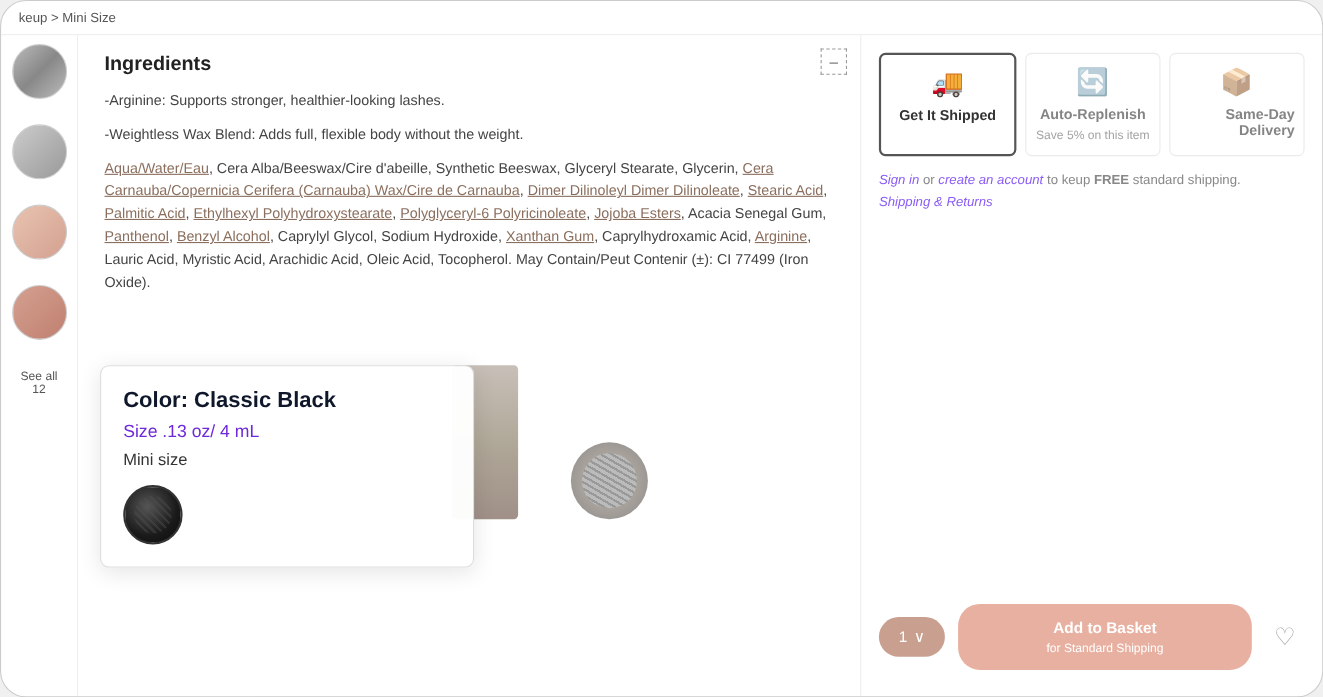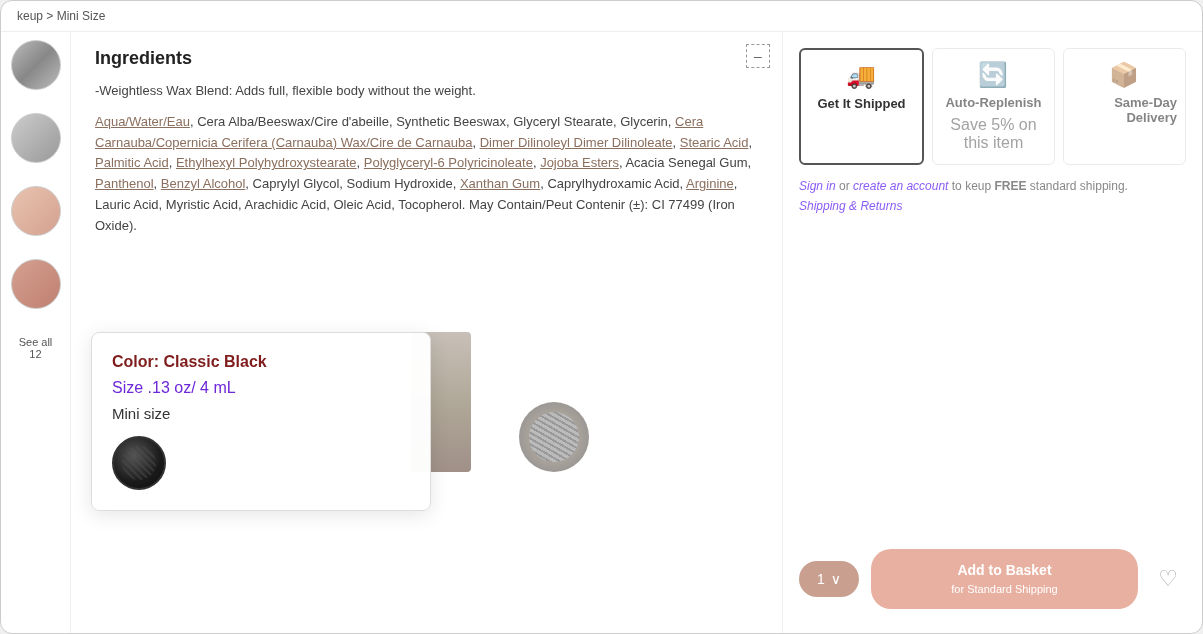--- a/index.html
+++ b/index.html
@@ -8,21 +8,21 @@
       background: #f0f0f0;
       display: flex;
       justify-content: center;
       align-items: center;
       min-height: 100vh;
     }
     .page-container {
       width: 1203px;
       height: 634px;
       background: #fff;
-      border-radius: 12px;
+      border-radius: 24px;
       border: 1px solid #ccc;
       overflow: hidden;
       position: relative;
       display: flex;
       flex-direction: column;
     }
 
     
     .breadcrumb-bar {
       padding: 8px 16px;
@@ -135,23 +135,23 @@
       left: 20px;
       width: 340px;
       background: rgba(255,255,255,0.97);
       border: 1px solid #ddd;
       border-radius: 8px;
       padding: 20px;
       z-index: 10;
       box-shadow: 0 4px 20px rgba(0,0,0,0.1);
     }
     .color-title {
-      font-size: 16px;
+      font-size: 20px;
       font-weight: bold;
-      color: #7f1d1d;
+      color: #0f172a;
       margin-bottom: 8px;
     }
     .size-label {
       font-size: 16px;
       color: #6d28d9;
       margin-bottom: 8px;
     }
     .mini-label {
       font-size: 15px;
       color: #333;
@@ -259,21 +259,21 @@
       font-size: 24px;
       color: #666;
     }
     .shipping-label {
       font-size: 13px;
       font-weight: bold;
       color: #333;
       text-align: right;
     }
     .shipping-sublabel {
-      font-size: 16px;
+      font-size: 11px;
       color: #666;
       text-align: center;
     }
 
     .sign-in-text {
       font-size: 12px;
       color: #888;
       line-height: 1.5;
     }
     .sign-in-text a {
@@ -357,20 +357,21 @@
         <div>12</div>
       </div>
     </div>
 
     <div class="center-content">
 
       <div class="ingredients-section">
         <div class="ingredients-title">Ingredients</div>
 
         <div class="ingredients-text">
+          <p>-Arginine: Supports stronger, healthier-looking lashes.</p>
           <p>-Weightless Wax Blend: Adds full, flexible body without the weight.</p>
           <p>
             <span style="color:#8B6F5E; text-decoration:underline;">Aqua/Water/Eau</span>, Cera Alba/Beeswax/Cire d'abeille, Synthetic Beeswax, Glyceryl Stearate, Glycerin, <span style="color:#8B6F5E; text-decoration:underline;">Cera Carnauba/Copernicia Cerifera (Carnauba) Wax/Cire de Carnauba</span>, <span style="color:#8B6F5E; text-decoration:underline;">Dimer Dilinoleyl Dimer Dilinoleate</span>, <span style="color:#8B6F5E; text-decoration:underline;">Stearic Acid</span>, <span style="color:#8B6F5E; text-decoration:underline;">Palmitic Acid</span>, <span style="color:#8B6F5E; text-decoration:underline;">Ethylhexyl Polyhydroxystearate</span>, <span style="color:#8B6F5E; text-decoration:underline;">Polyglyceryl-6 Polyricinoleate</span>, <span style="color:#8B6F5E; text-decoration:underline;">Jojoba Esters</span>, Acacia Senegal Gum, <span style="color:#8B6F5E; text-decoration:underline;">Panthenol</span>, <span style="color:#8B6F5E; text-decoration:underline;">Benzyl Alcohol</span>, Caprylyl Glycol, Sodium Hydroxide, <span style="color:#8B6F5E; text-decoration:underline;">Xanthan Gum</span>, Caprylhydroxamic Acid, <span style="color:#8B6F5E; text-decoration:underline;">Arginine</span>, Lauric Acid, Myristic Acid, Arachidic Acid, Oleic Acid, Tocopherol. May Contain/Peut Contenir (±): CI 77499 (Iron Oxide).
           </p>
         </div>
       </div>
 
       <button class="collapse-btn">–</button>
 
       <div class="color-popup">

